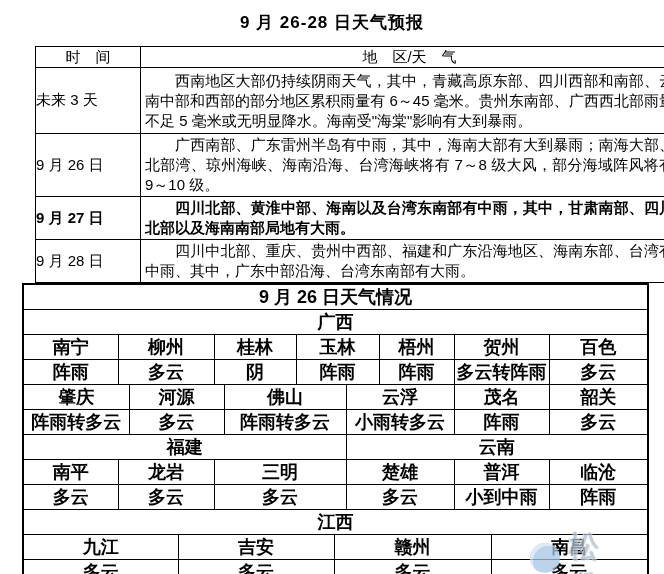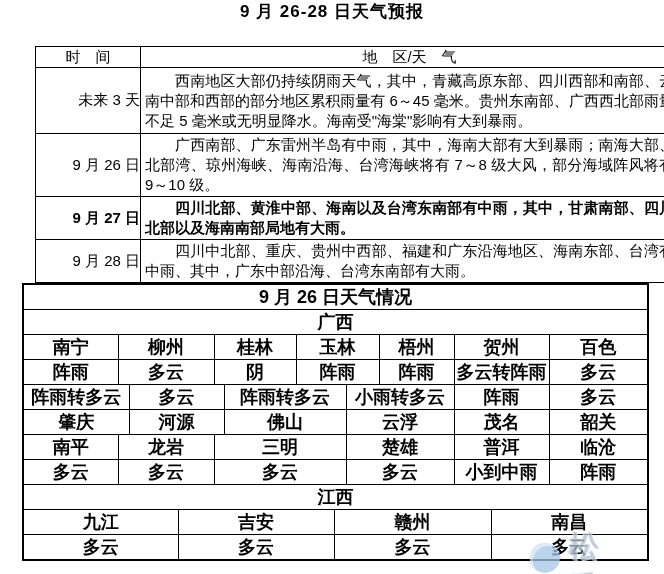--- a/index.html
+++ b/index.html
@@ -4,30 +4,30 @@
 <style>
   html,body { margin:0; padding:0; }
   body {
     width:664px; height:574px;
     background:#ffffff; color:#000000;
     font-family:"Liberation Sans", sans-serif;
     position:relative; overflow:hidden;
   }
   .page-title {
     text-align:center; font-size:17px; font-weight:bold;
-    padding-top:0; letter-spacing:1px;
+    padding-top:11px; letter-spacing:1px;
   }
   
   table.t1 {
     position:absolute; left:35px; top:46px; width:644px;
     border-collapse:collapse; table-layout:fixed; font-size:15px;
   }
   table.t1 td { border:1px solid #000; vertical-align:middle; padding:0; }
   table.t1 tr.hdr td { height:20px; text-align:center; }
-  table.t1 td.time { text-align:right; }
+  table.t1 td.time { text-align:left; }
   table.t1 td.desc { padding:1px 4px; }
   table.t1 td.desc p { margin:0; text-indent:2em; line-height:20px; text-align:justify; }
   table.t1 tr.r1 { height:66px; }
   table.t1 tr.r2 { height:61px; }
   table.t1 tr.r3 { height:42px;font-weight:bold; }
   table.t1 tr.r4 { height:36px; }
   
   table.t2 {
     position:absolute; left:22px; top:283px; width:625px;
     border-collapse:collapse; table-layout:fixed; font-size:18px;
@@ -131,34 +131,38 @@
   <tr>
     <td colspan="1">阵雨</td>
     <td colspan="3">多云</td>
     <td colspan="2">阴</td>
     <td colspan="3">阵雨</td>
     <td colspan="1">阵雨</td>
     <td colspan="2">多云转阵雨</td>
     <td colspan="1">多云</td>
   </tr>
   <tr>
+    <td colspan="2">肇庆</td>
+    <td colspan="3">河源</td>
+    <td colspan="3">佛山</td>
+    <td colspan="2">云浮</td>
+    <td colspan="2">茂名</td>
+    <td colspan="1">韶关</td>
+  </tr>
+  <tr>
     <td colspan="2">阵雨转多云</td>
     <td colspan="3">多云</td>
     <td colspan="3">阵雨转多云</td>
     <td colspan="2">小雨转多云</td>
     <td colspan="2">阵雨</td>
     <td colspan="1">多云</td>
   </tr>
-  <tr>
-    <td colspan="2">肇庆</td>
-    <td colspan="3">河源</td>
-    <td colspan="3">佛山</td>
-    <td colspan="2">云浮</td>
-    <td colspan="2">茂名</td>
-    <td colspan="1">韶关</td>
+  <tr class="prov">
+    <td colspan="8">福建</td>
+    <td colspan="5">云南</td>
   </tr>
   <tr>
     <td colspan="1">南平</td>
     <td colspan="3">龙岩</td>
     <td colspan="4">三明</td>
     <td colspan="2">楚雄</td>
     <td colspan="2">普洱</td>
     <td colspan="1">临沧</td>
   </tr>
   <tr>

